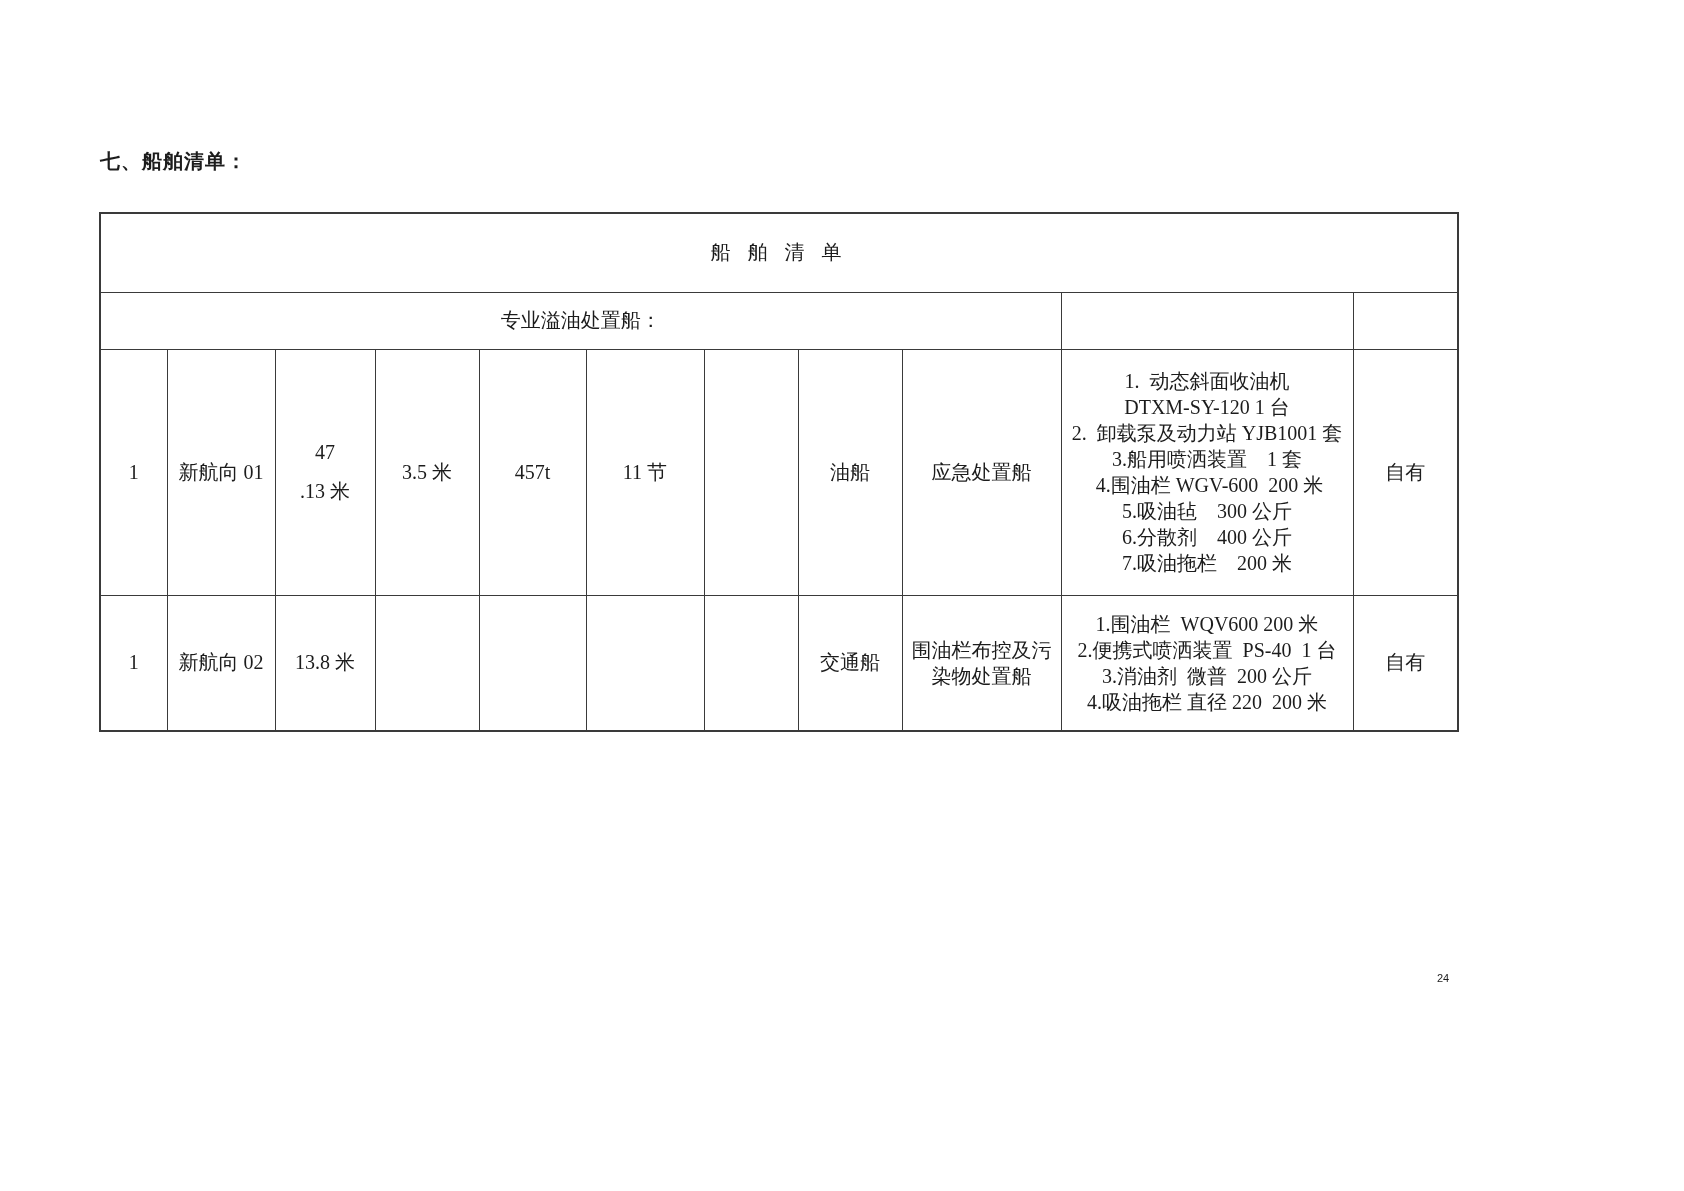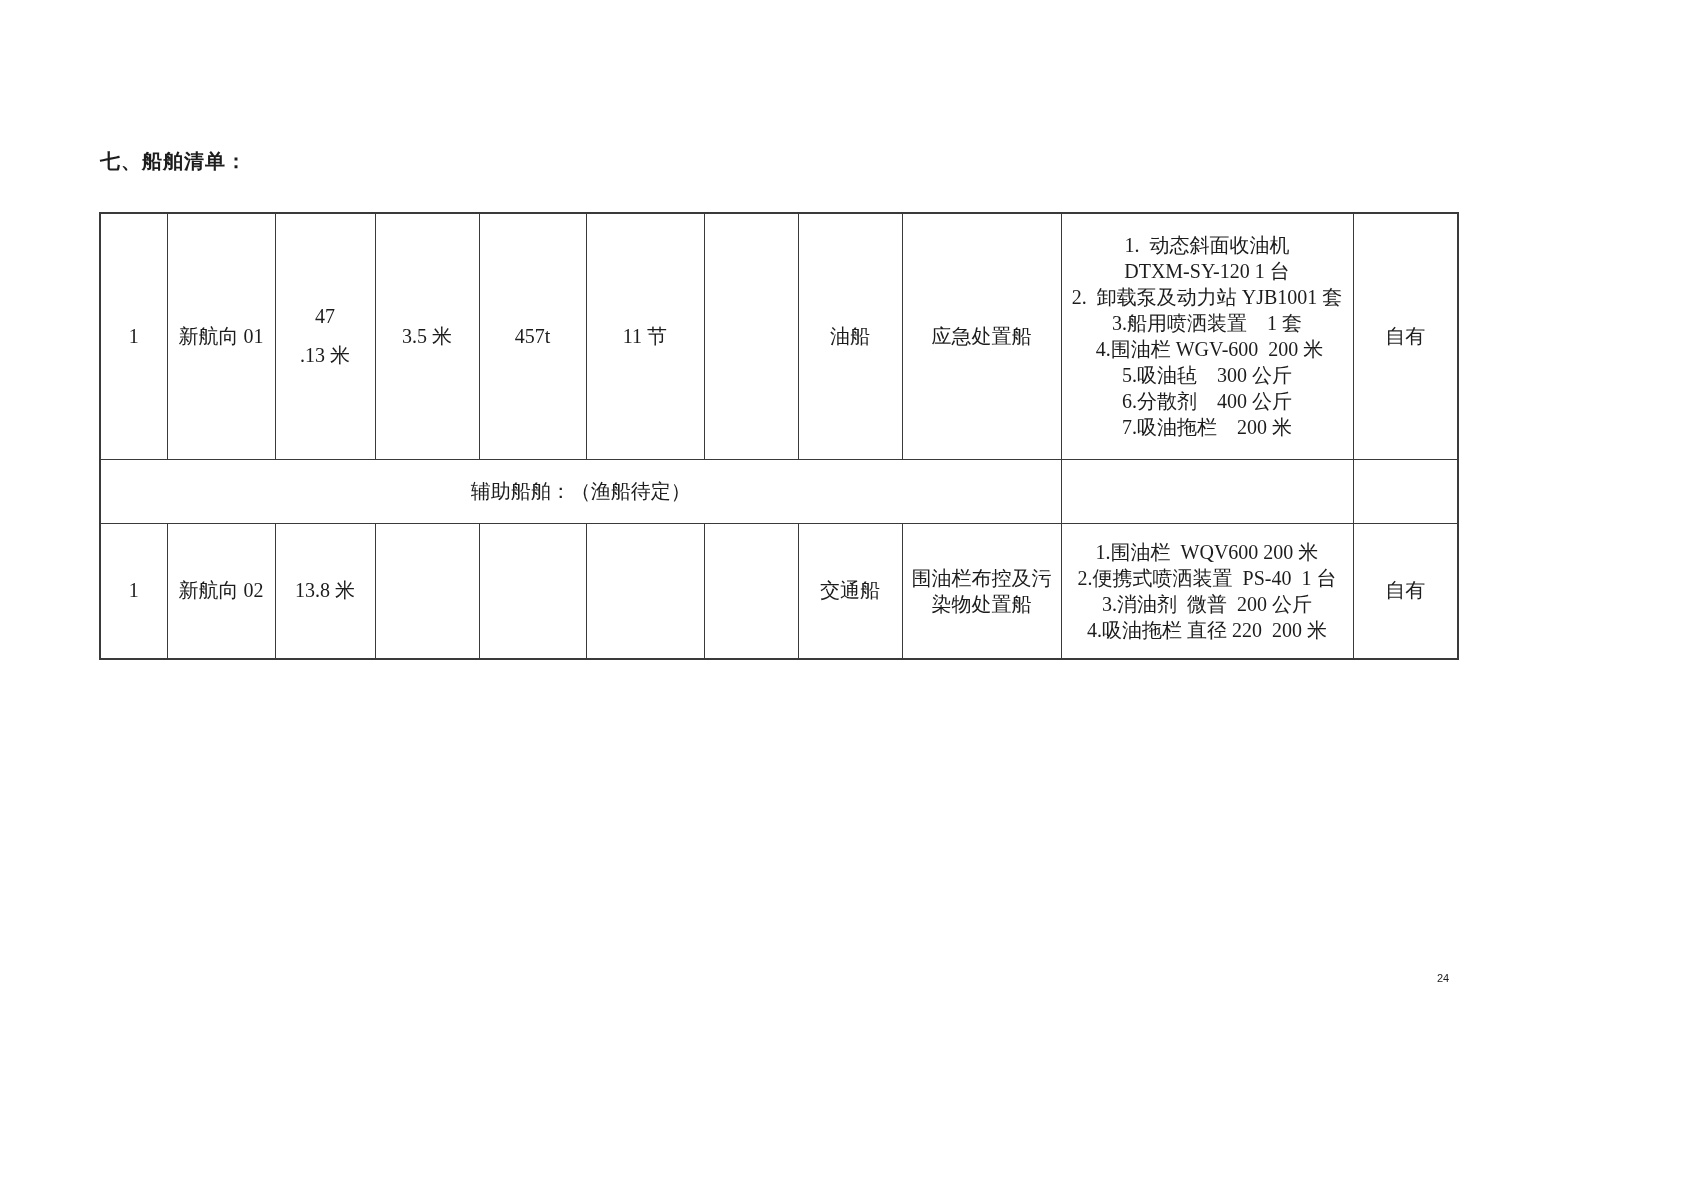--- a/index.html
+++ b/index.html
@@ -98,22 +98,30 @@
     <col style="width:107px">
     <col style="width:118px">
     <col style="width:94px">
     <col style="width:104px">
     <col style="width:159px">
     <col style="width:292px">
     <col style="width:105px">
   </colgroup>
 
   <tbody>
+      <tr class="r-title">
+    <td class="title-cell" colspan="11">船 舶 清 单</td>
+  </tr>
 
 
+  <tr class="r-sec1">
+    <td class="section-cell" colspan="9">专业溢油处置船：</td>
+    <td></td>
+    <td></td>
+  </tr>
 
   <tr class="r-data1">
     <td>1</td>
     <td>新航向 01</td>
     <td class="prewrap-center">47
 .13 米</td>
     <td>3.5 米</td>
     <td>457t</td>
     <td>11 节</td>
     <td></td>
@@ -123,25 +131,20 @@
 DTXM-SY-120 1 台
 2.  卸载泵及动力站 YJB1001 套
 3.船用喷洒装置    1 套
  4.围油栏 WGV-600  200 米
 5.吸油毡    300 公斤
 6.分散剂    400 公斤
 7.吸油拖栏    200 米</td>
     <td>自有</td>
   </tr>
 
-  <tr class="r-sec2">
-    <td class="section-cell" colspan="9">辅助船舶：（渔船待定）</td>
-    <td></td>
-    <td></td>
-  </tr>
 
   <tr class="r-data2">
     <td>1</td>
     <td>新航向 02</td>
     <td>13.8 米</td>
     <td></td>
     <td></td>
     <td></td>
     <td></td>
     <td>交通船</td>

